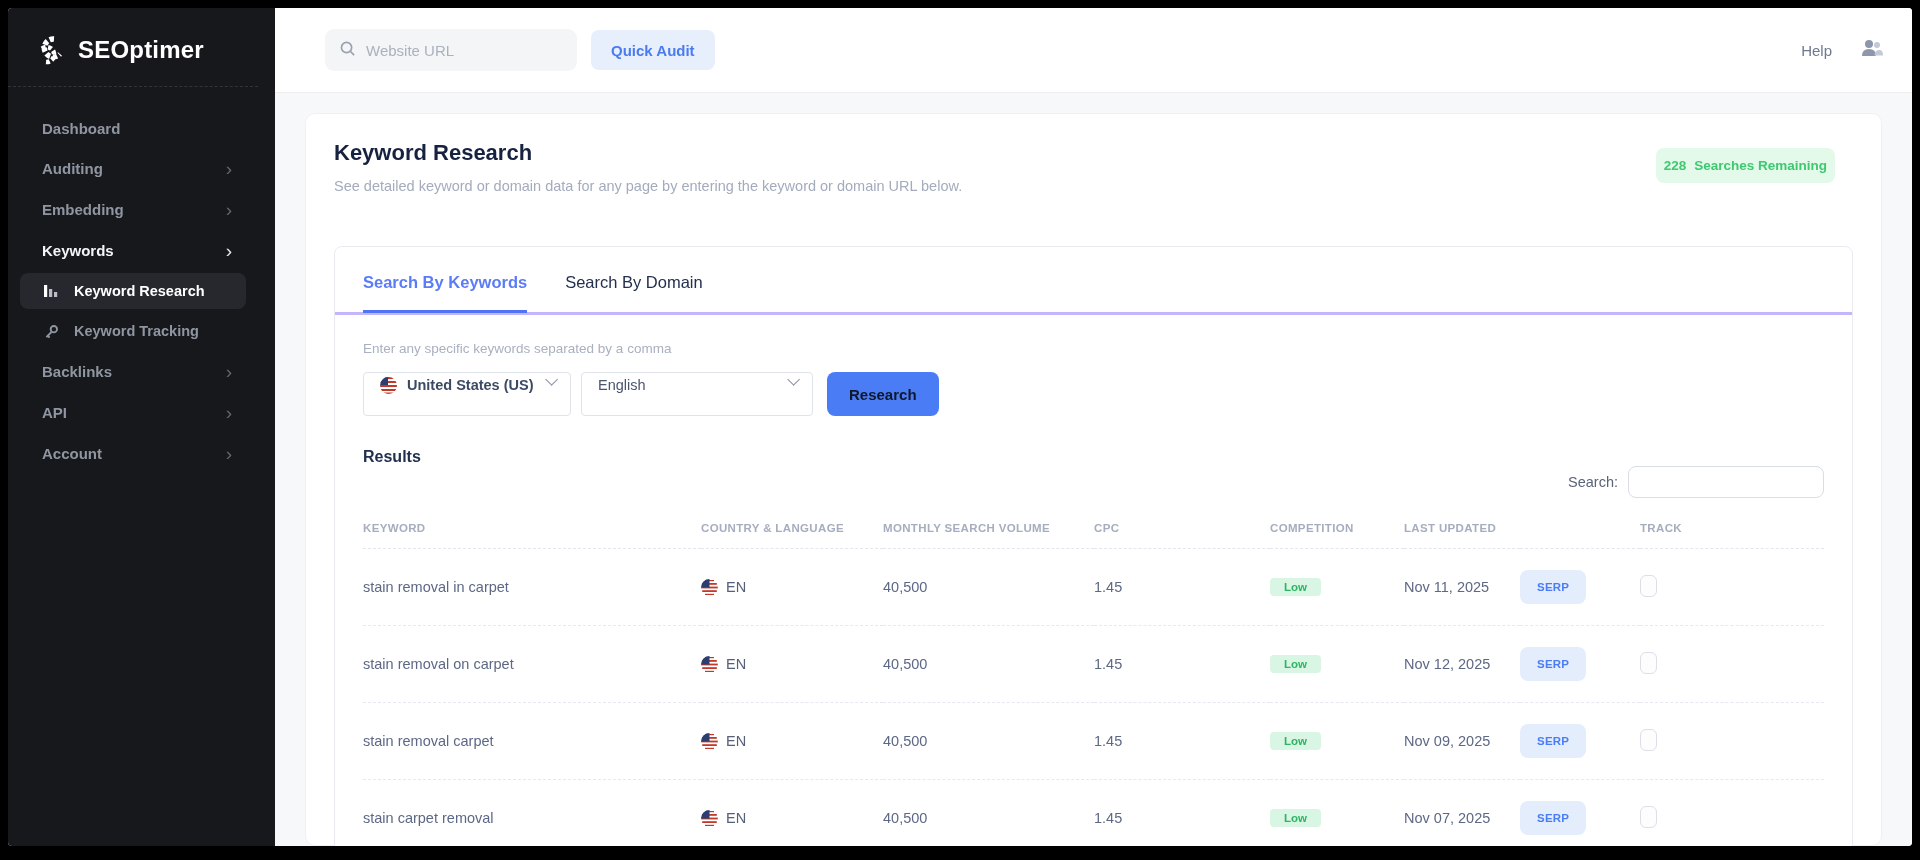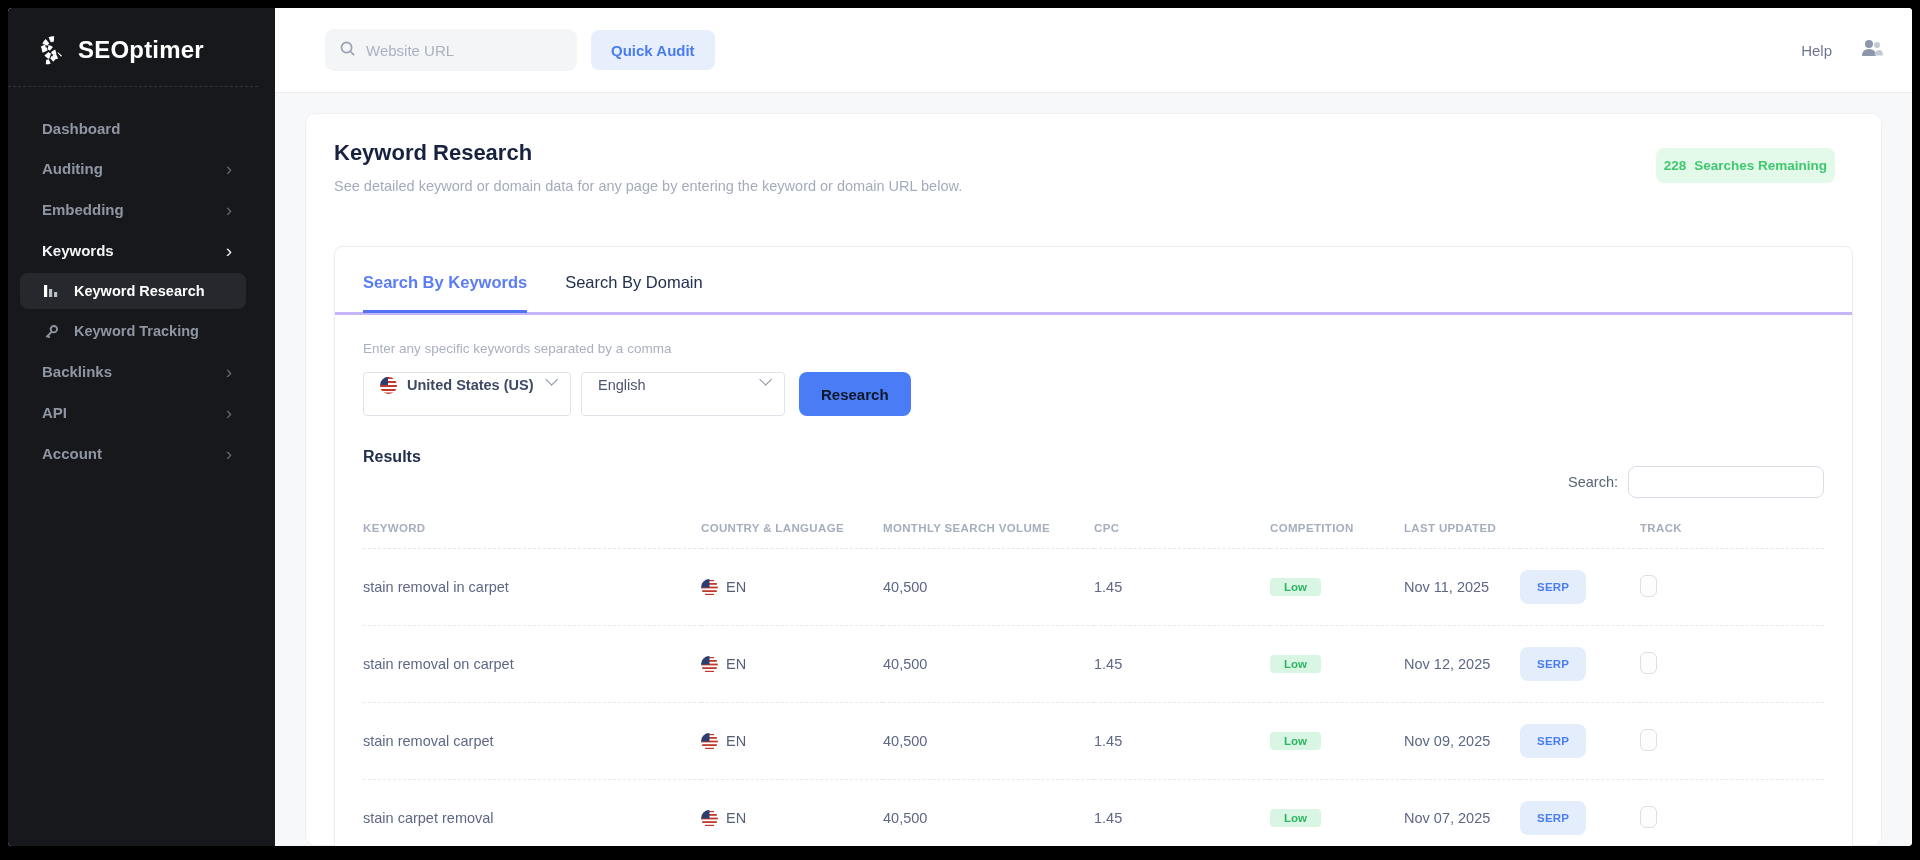--- a/index.html
+++ b/index.html
@@ -131,21 +131,21 @@
     padding:12px 14px; font-size:14.5px; color:#3f4a63;
     font-family:"Liberation Sans", sans-serif;
     resize:both; outline:none;
   }
   .select-box {
     height:44px; border:1px solid #dfe3ea; border-radius:4px;
     display:flex; gap:10px;
     padding:4px 16px; background:#fff; cursor:pointer;
   }
   .select-box.country { width:208px; color:#3c4964; font-weight:600; font-size:14.5px; }
-  .select-box.language { width:204px; color:#4a5570; font-size:14.5px; }
+  .select-box.language { width:232px; color:#4a5570; font-size:14.5px; }
   .select-box .grow { flex:1; }
   .css-chevron {
     width:9px; height:9px; flex:0 0 9px;
     border-right:1.8px solid #8b93a5; border-bottom:1.8px solid #8b93a5;
     transform:rotate(45deg) translateY(-3px);
   }
   .research-btn {
     margin-left:4px;
     height:44px; padding:0 22px;
     background:#4a7df5; color:#0f172a;

